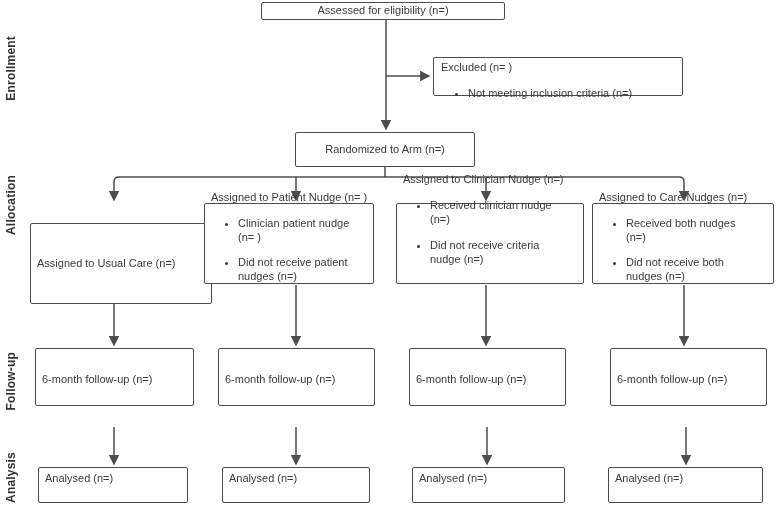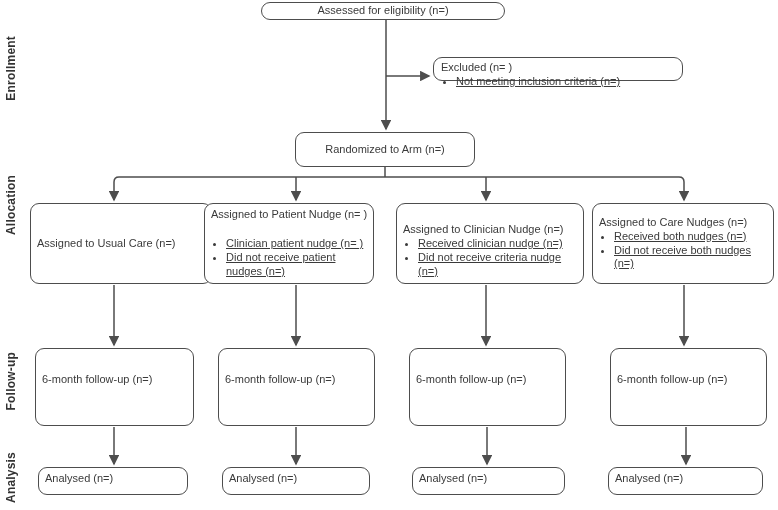--- a/index.html
+++ b/index.html
@@ -7,49 +7,49 @@
     width: 778px; height: 510px; position: relative; overflow: hidden;
     background: #ffffff;
     font-family: "Liberation Sans", sans-serif;
     color: #3a3a3a;
   }
   svg.arrow-layer { position: absolute; left: 0; top: 0; z-index: 1; }
   svg.arrow-layer path { stroke: #4d4d4d; stroke-width: 1.5; fill: none; }
 
   .bx {
     position: absolute; z-index: 2; box-sizing: border-box;
-    border: 1.5px solid #4d4d4d; border-radius: 9px; background: #ffffff;
+    border: 1.5px solid #4d4d4d; border-radius: 2px; background: #ffffff;
     font-size: 11px; line-height: 1.27;
   }
   .bx.center { display: flex; align-items: center; justify-content: center; text-align: center; }
 
   .box-eligibility { left: 261px; top: 2px;  width: 244px; height: 18px; }
-  .box-excluded    { left: 433px; top: 57px; width: 250px; height: 24px; padding: 3px 7px; }
+  .box-excluded    { left: 433px; top: 57px; width: 250px; height: 39px; padding: 3px 7px; }
   .box-randomized  { left: 295px; top: 132px; width: 180px; height: 35px; }
 
   .arm-box { top: 203px; height: 81px; display: flex; flex-direction: column; justify-content: center; padding: 4px 5px 4px 6px; }
-  .arm-0 { left: 30px;  width: 182px; }
-  .arm-1 { left: 204px; width: 170px; justify-content: space-between; }
+  .arm-0 { left: 30px;  width: 182px; margin-top: 20px; }
+  .arm-1 { left: 204px; width: 170px; }
   .arm-2 { left: 396px; width: 188px; justify-content: flex-end; }
   .arm-3 { left: 592px; width: 182px; }
 
-  .fu-box { top: 348px; height: 78px; padding: 24px 14px 0 6px; }
+  .fu-box { top: 348px; height: 58px; padding: 24px 14px 0 6px; }
   .fu-0 { left: 35px;  width: 159px; }
   .fu-1 { left: 218px; width: 157px; }
   .fu-2 { left: 409px; width: 157px; }
   .fu-3 { left: 610px; width: 157px; }
 
-  .an-box { top: 467px; height: 28px; padding: 4px 5px 0 6px; }
+  .an-box { top: 467px; height: 36px; padding: 4px 5px 0 6px; }
   .an-0 { left: 38px;  width: 150px; }
   .an-1 { left: 222px; width: 148px; }
   .an-2 { left: 412px; width: 153px; }
   .an-3 { left: 608px; width: 155px; }
 
   ul.blt { margin: 0; padding-left: 15px; }
-  ul.blt li { margin: 0; padding: 0; text-decoration: underline; }
+  ul.blt li { margin: 12px; padding: 0; }
   .excl-title { display: block; }
 
   .stage-label {
     position: absolute; left: 4px; z-index: 2;
     writing-mode: vertical-rl; transform: rotate(180deg);
     font-size: 12px; font-weight: bold; color: #333333;
     letter-spacing: 0.2px; white-space: nowrap;
   }
   .stage-enrollment { top: 36px; }
   .stage-allocation { top: 175px; }

